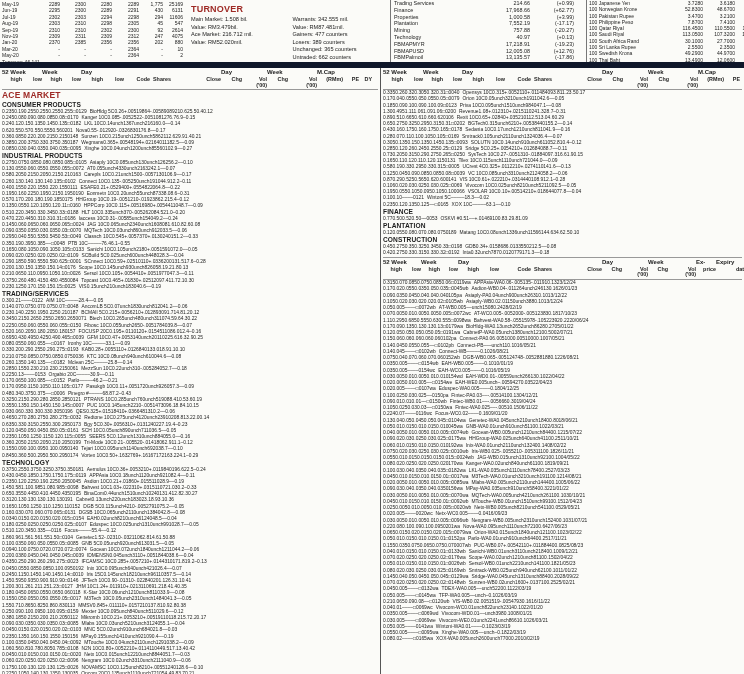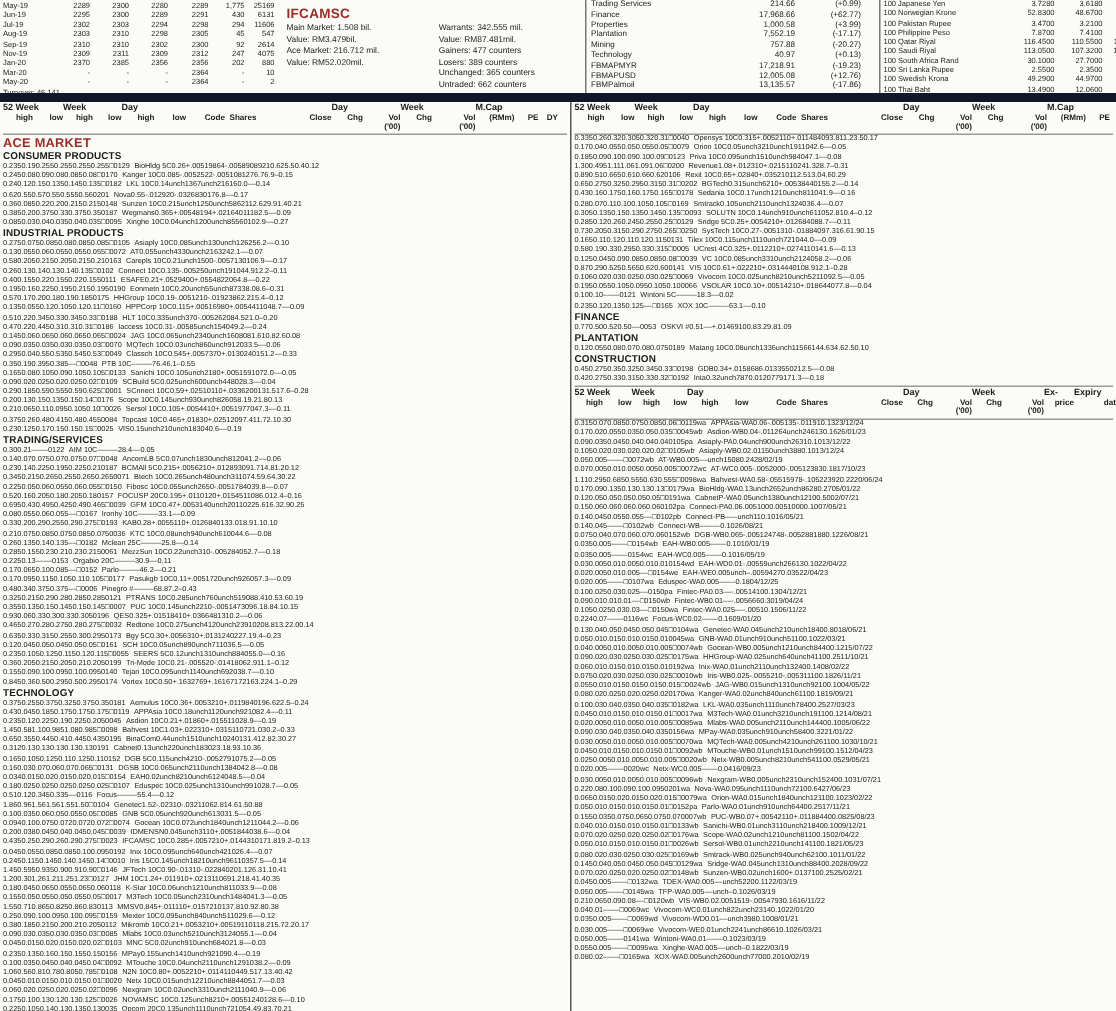--- a/index.html
+++ b/index.html
@@ -129,21 +129,21 @@
           <span>-</span>
           <span>2364</span>
           <span>-</span>
           <span>2</span>
         </div>
       </div>
     <div class="futfoot">Turnover: 46,141</div>
 
   </div>
   <div class="tobox">
-    <div class="ttl red" style="color: rgb(158, 42, 37);">IFCAMSC</div>
+    <div class="ttl red" style="color: rgb(158, 42, 37);">TURNOVER</div>
     <div class="tcols">
       <div class="tcol" id="to-col1">
           <div>Main Market: 1.508 bil.</div>
           <div>Value: RM3.479bil.</div>
           <div></div>
           <div>Ace Market: 216.712 mil.</div>
           <div>Value: RM52.020mil.</div>
         </div>
       <div class="tcol" id="to-col2">
           <div>Warrants: 342.555 mil.</div>

